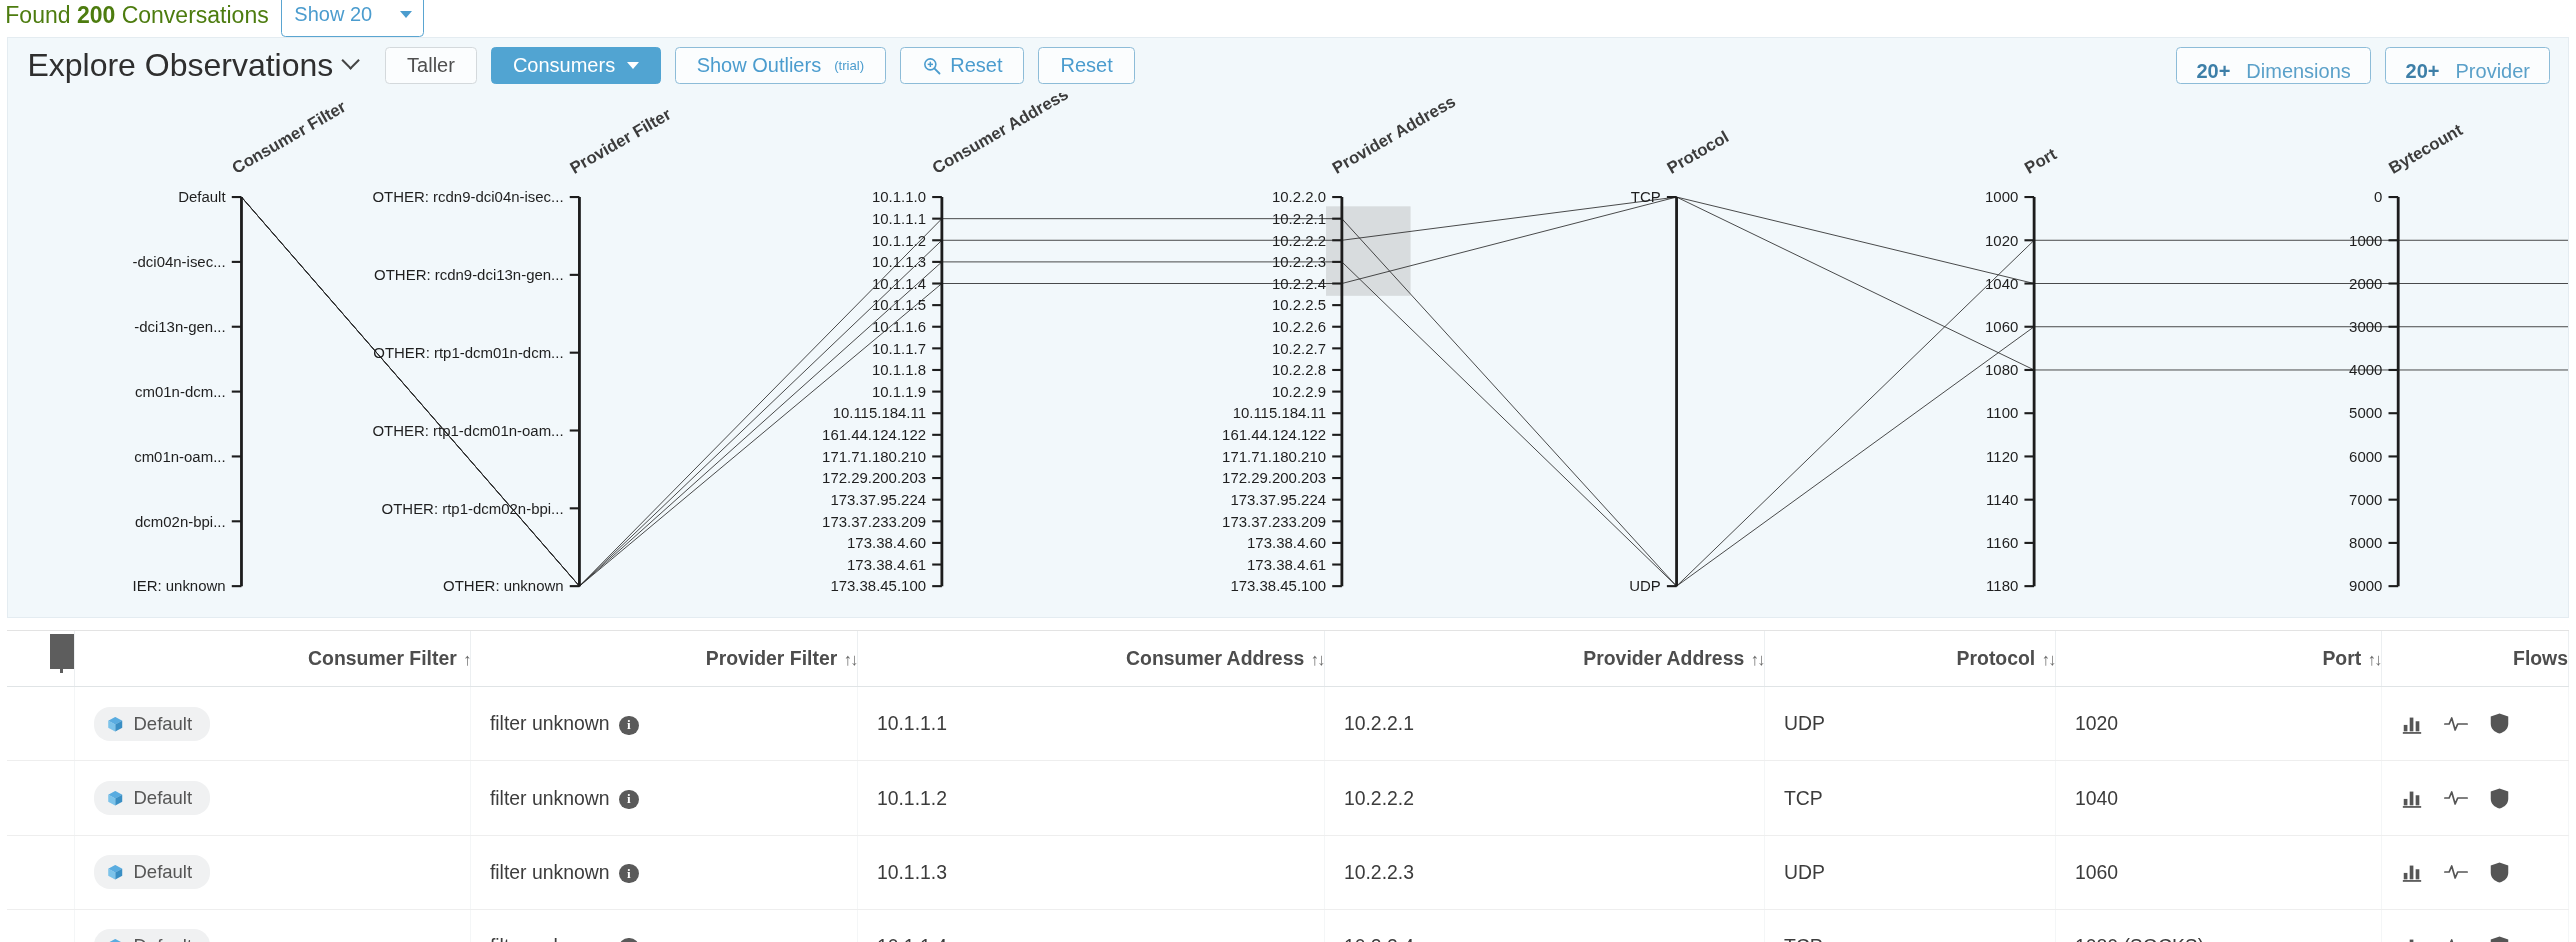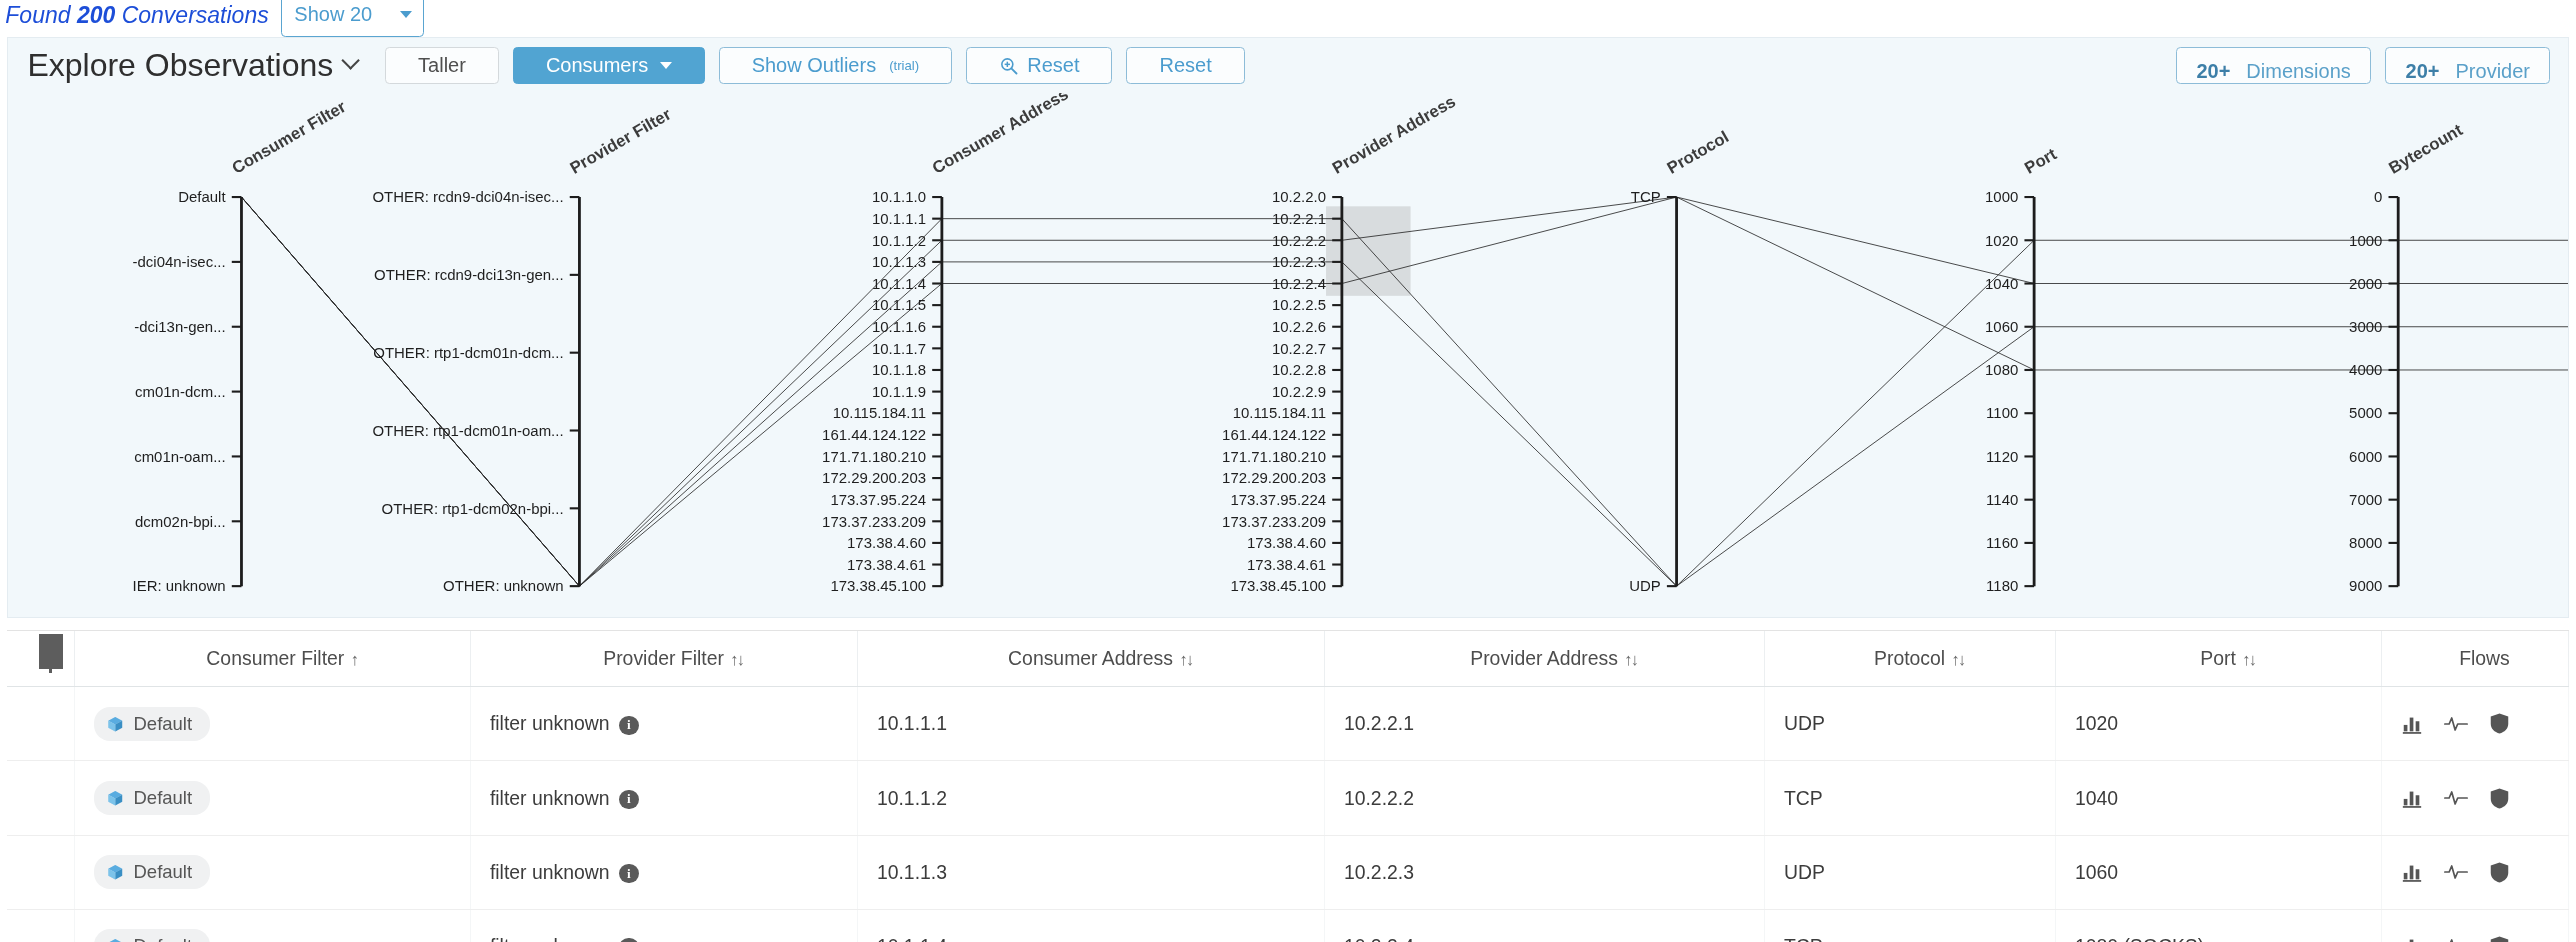--- a/index.html
+++ b/index.html
@@ -15,23 +15,22 @@
   
   #found-bar {
     height: 30px;
     display: flex;
     align-items: center;
     padding: 0 0 0 5.3px;
     gap: 12.3px;
   }
   #found-text {
     font-size: 23px;
-    color: #1d4ed8;
+    color: #4d7c0f;
     white-space: nowrap;
-    font-style: italic;
   }
   #found-text .count { font-weight: bold; }
   #show-select {
     display: flex; align-items: center; gap: 28px;
     border: 1.3px solid #5aa5d1;
     border-radius: 4.4px;
     padding: 2.6px 10.6px 3.5px 12.3px;
     height: 44px;
     background: #fff;
     cursor: pointer;
@@ -75,21 +74,21 @@
   }
   .tb-btn {
     height: 37px;
     border: 1.3px solid #8dbcd8;
     border-radius: 4.4px;
     background: #fbfdfe;
     color: #4b9cce;
     font-size: 20px;
     display: flex; align-items: center; justify-content: center;
     gap: 8px;
-    padding: 0 32px;
+    padding: 0 21px;
     cursor: pointer;
     white-space: nowrap;
   }
   .tb-btn.primary {
     background: #51a4d2;
     border-color: #51a4d2;
     color: #ffffff;
   }
   .tb-btn.plain { color: #4f4f4f; border-color: #d4d9dc; }
   .tb-btn sup { font-size: 13.2px; margin-left: 5px; color: #4b9cce; }
@@ -134,23 +133,23 @@
   .poly { fill: none; stroke: #2b2b2b; stroke-width: 1.1; opacity: .88; }
   .brush-rect { fill: #9a9a9a; opacity: .30; }
 
   
   #table-wrap {
     margin: 12.3px 7px 0 7px;
     border-top: 0.9px solid #e3e3e3;
   }
   table.grid { width: 100%; border-collapse: collapse; table-layout: fixed; }
   table.grid th {
-    text-align: center;
+    text-align: right;
     font-size: 19.4px;
-    font-weight: normal;
+    font-weight: bold;
     color: #4d4d4d;
     padding: 16px 0 16px 19.4px;
     border-right: 0.9px solid #eceff1;
     border-bottom: 1.8px solid #e0e4e6;
     background: #ffffff;
     vertical-align: middle;
     white-space: nowrap;
   }
   table.grid th.filtercol { width: 67px; padding-left: 21px; border-right: 0.9px solid #eceff1; }
   table.grid td {

